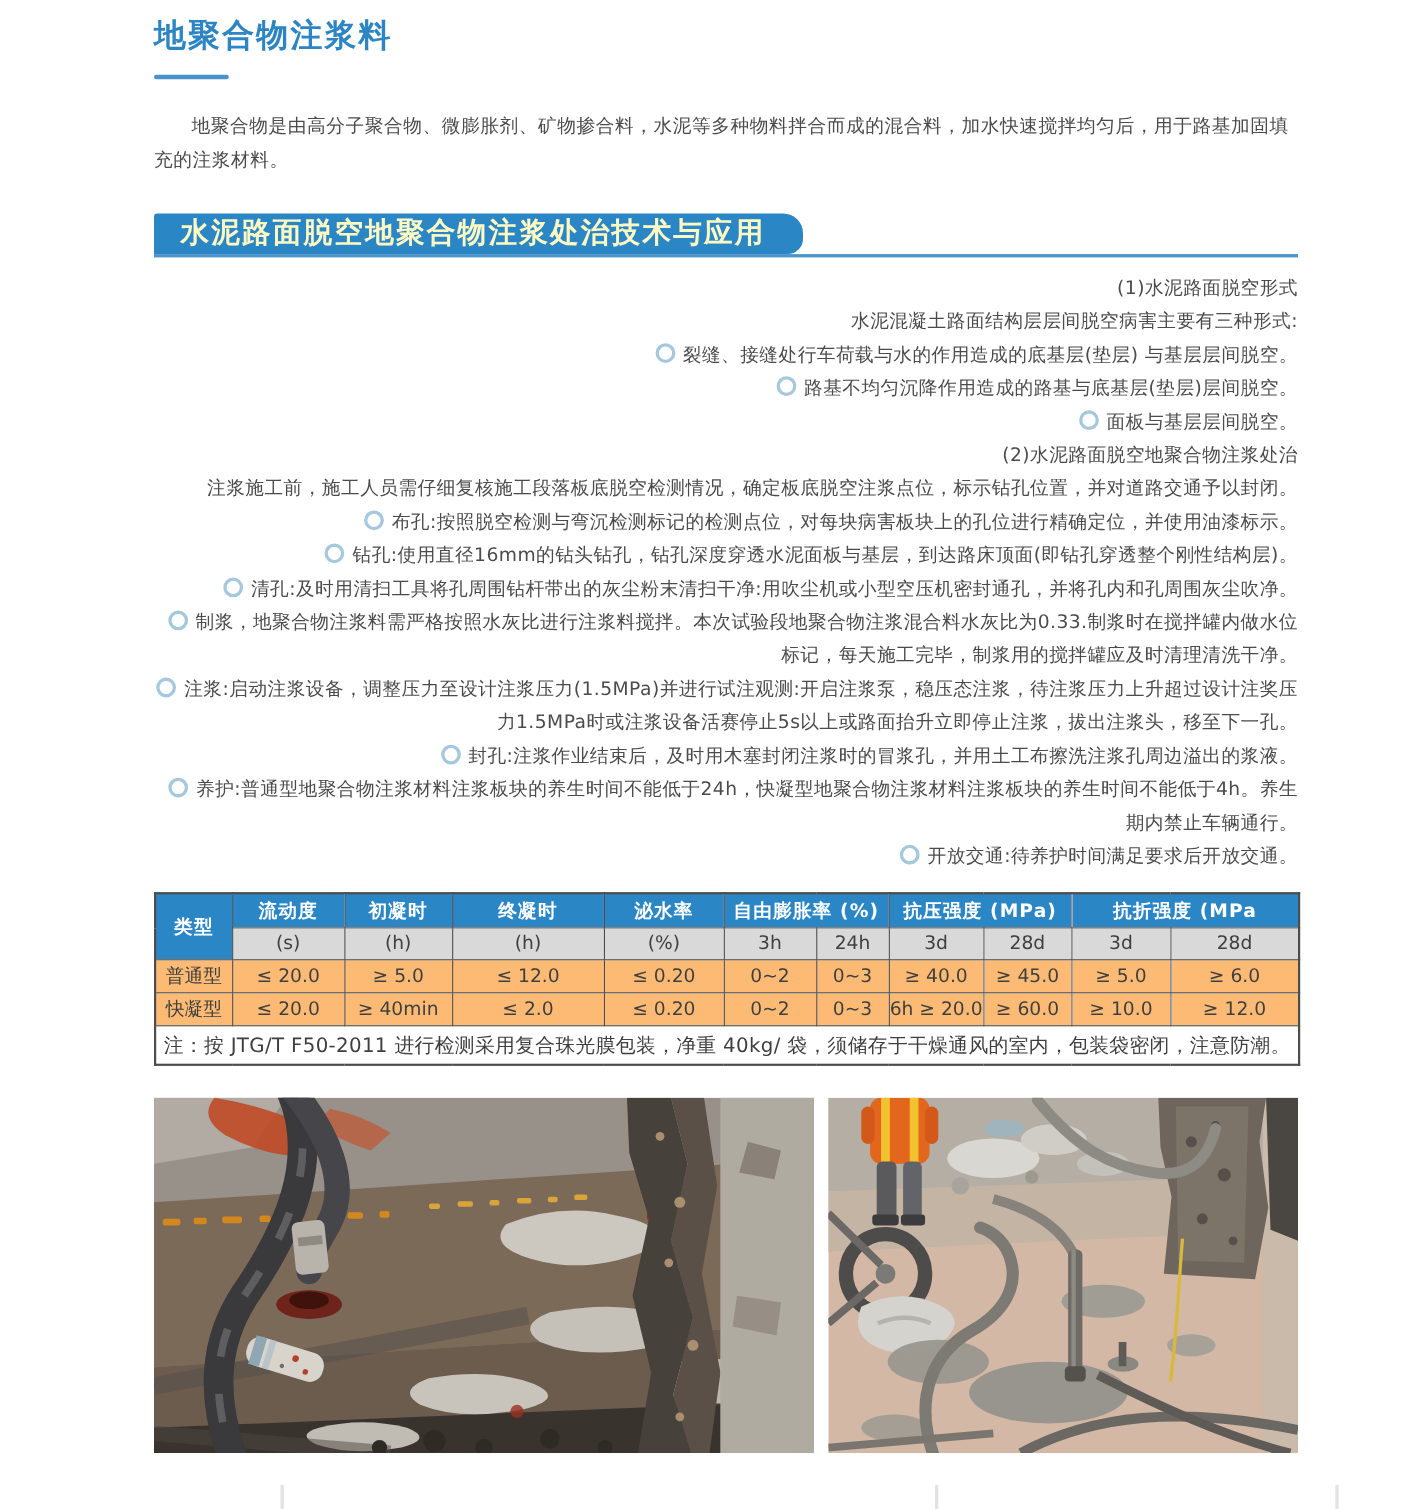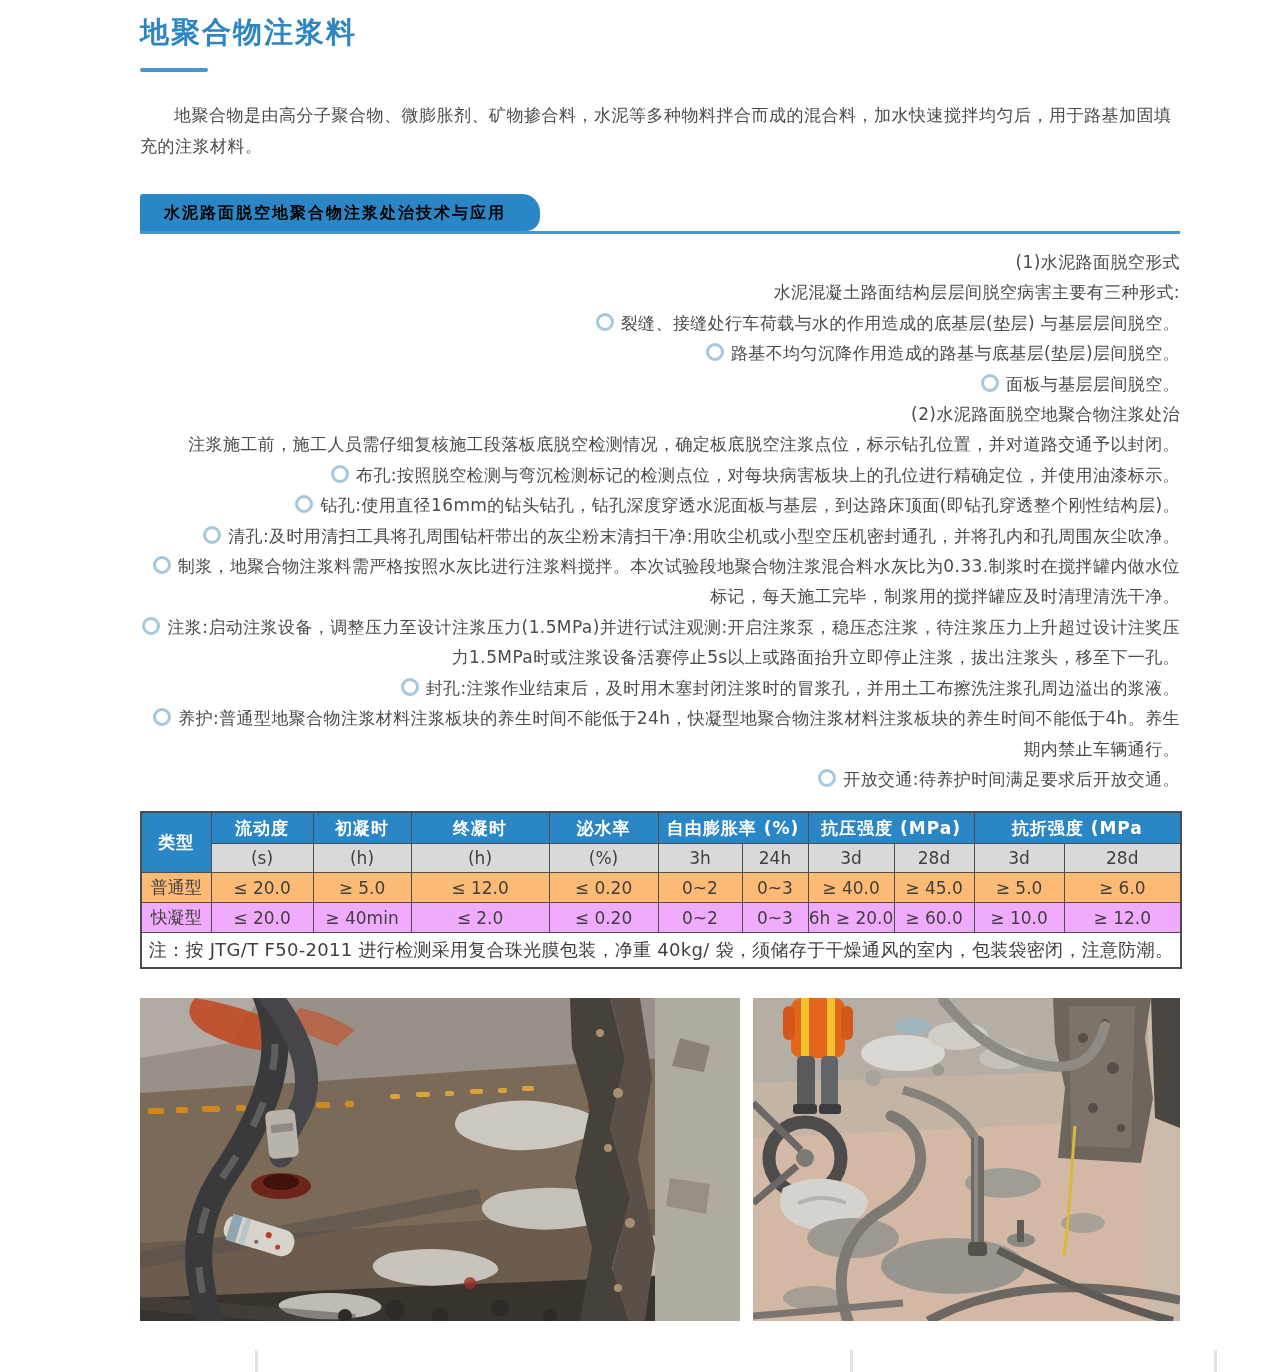--- a/index.html
+++ b/index.html
@@ -19,22 +19,22 @@
 
   
   .intro{
     margin-top:28px;font-size:17px;color:#4b4b4b;line-height:31px;
     text-indent:2em;letter-spacing:.5px;
   }
 
   
   .banner-row{margin-top:32px;border-bottom:3px solid #4b93cb;line-height:0;}
   .banner{
-    display:inline-block;background:#2b86c6;color:#000000;
-    font-size:16px;font-weight:bold;letter-spacing:2px;line-height:37px;
+    display:inline-block;background:#2b86c6;color:#fef9c3;
+    font-size:26px;font-weight:bold;letter-spacing:2px;line-height:37px;
     padding:0 34px 0 24px;border-radius:3px 18px 14px 0;vertical-align:bottom;
   }
 
   
   .content-list{margin-top:13px;font-size:17px;color:#4b4b4b;line-height:30.4px;letter-spacing:.4px;}
   .para{margin:0;text-align:right;}
   .bullet{
     display:inline-block;width:12px;height:12px;border-radius:50%;
     border:3px solid #a5c8dd;background:#fff;box-sizing:content-box;
     margin-right:7px;vertical-align:-2px;
@@ -47,21 +47,21 @@
     font-size:17px;color:#3f3f3f;
     border:2px solid #4d4d4d;
   }
   table.spec th, table.spec td{
     border:1.5px solid #4d4d4d;text-align:center;padding:0;
     overflow:hidden;white-space:nowrap;
   }
   .th-blue{background:#2b86c6;color:#ffffff;font-weight:600;height:30px;letter-spacing:1px;}
   .th-gray{background:#d9d9d9;font-weight:normal;height:28px;}
   tr.row-white td{background:#fdba74;height:29px;}
-  tr.row-gray td{background:#f0abfc;height:29px;}
+  tr.row-gray td{background:#fdba74;height:29px;}
   td.note-cell{background:#ffffff;height:34px;font-size:18px;letter-spacing:.3px;}
 
   
   .photo-row{margin-top:29px;display:flex;gap:13px;}
   .photo{display:block;}
 
   
   .artifact{position:absolute;width:3px;background:#e3e3e3;}
 </style>
 </head>

